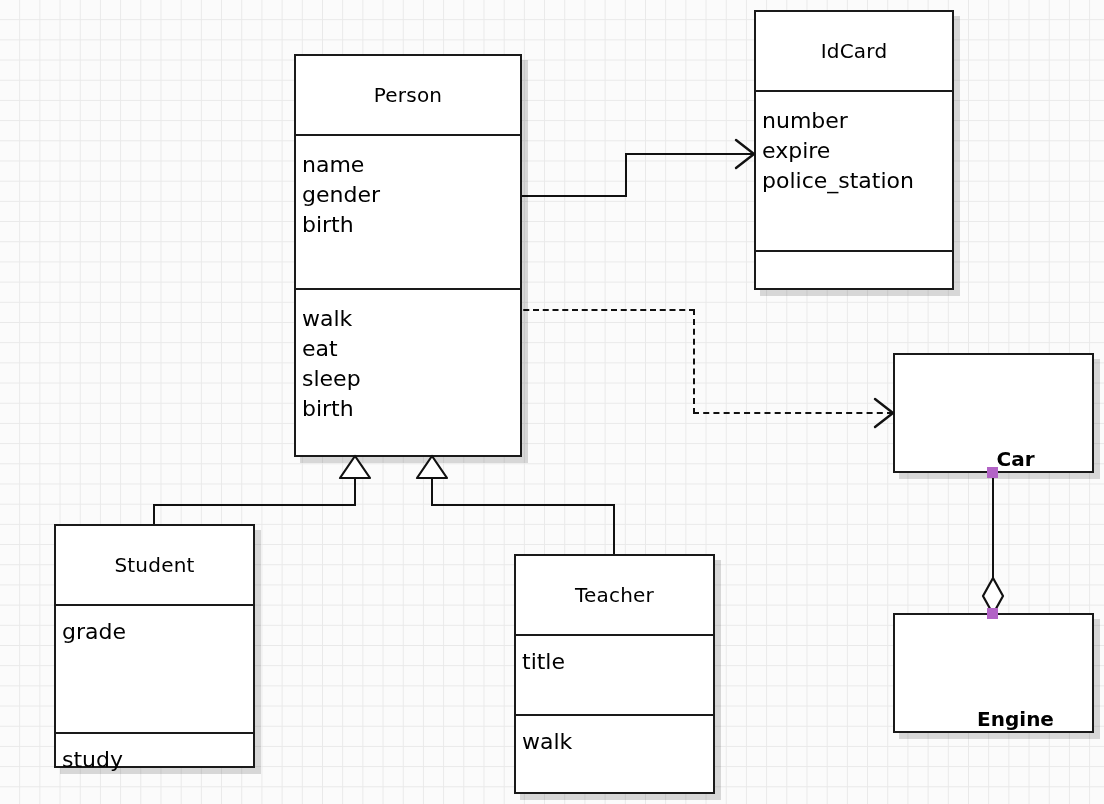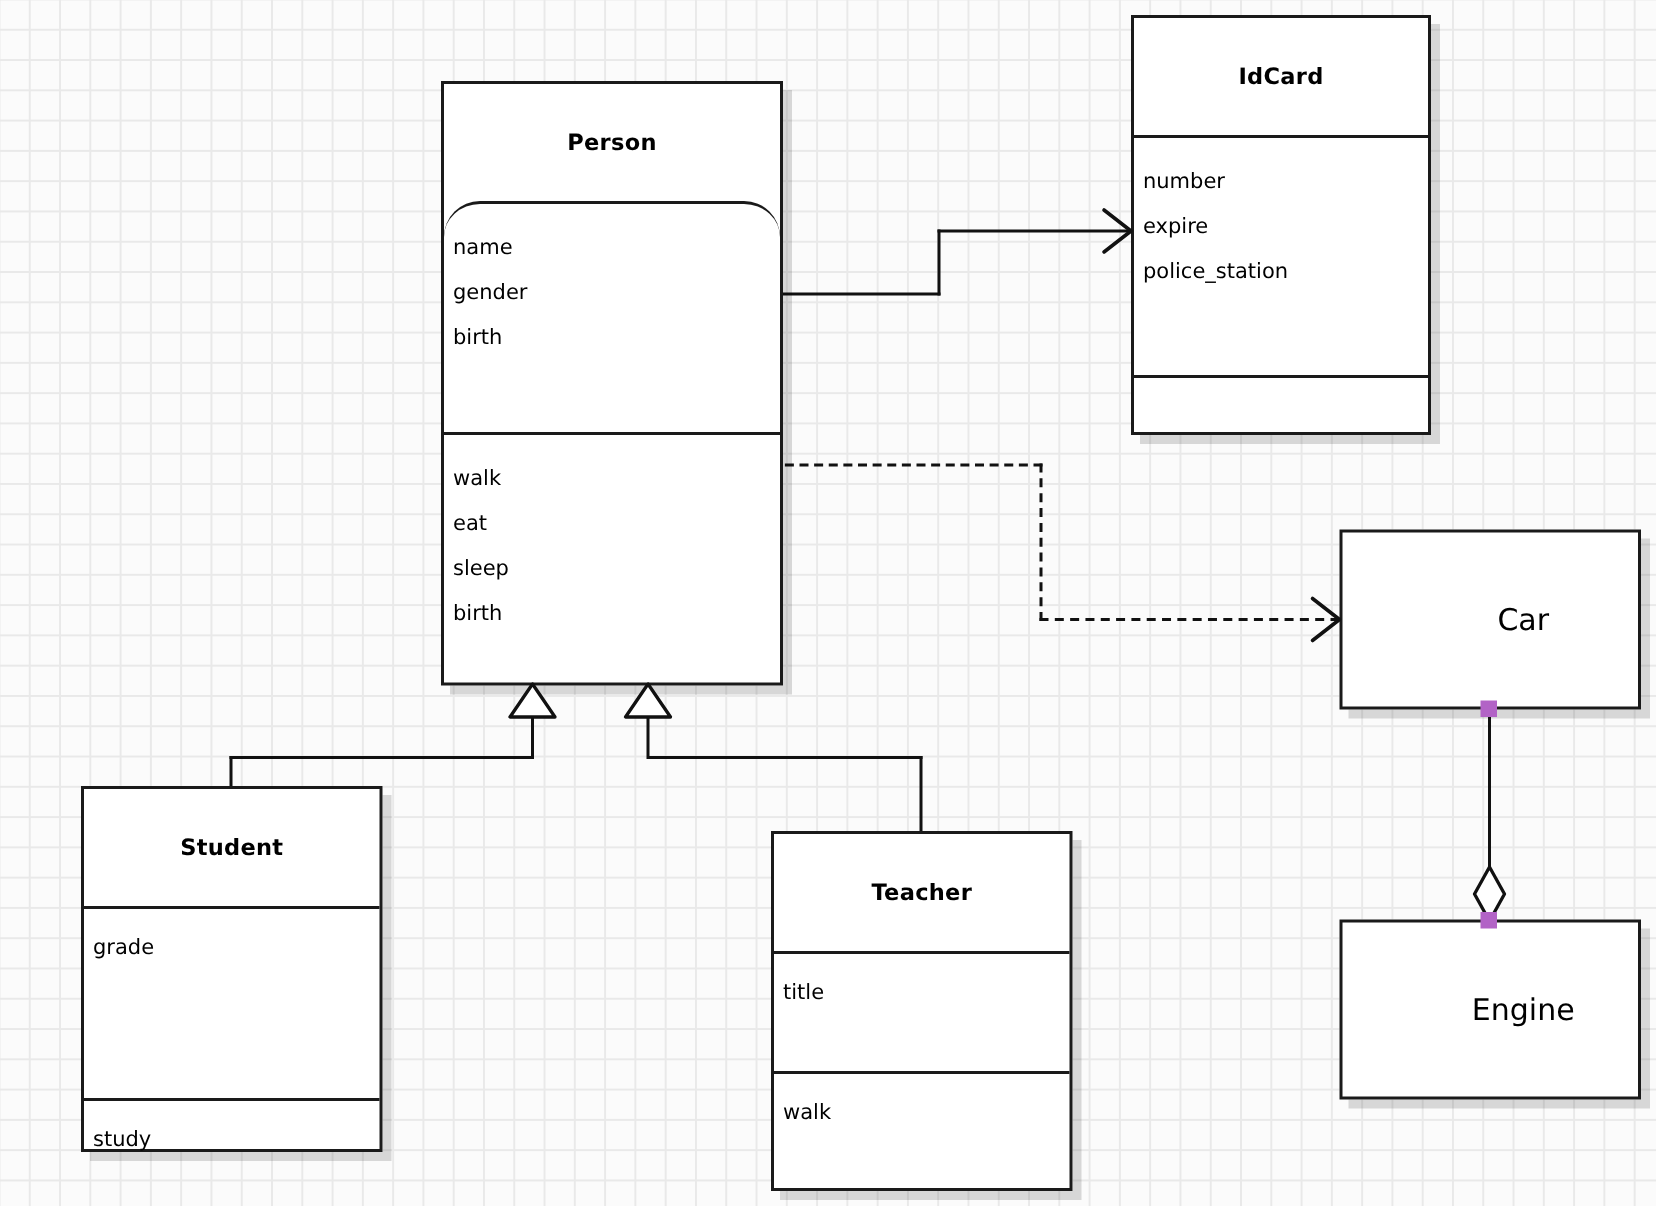--- a/index.html
+++ b/index.html
@@ -35,43 +35,43 @@
     position: relative;
     overflow: hidden;
   }
   .compartment + .compartment {
     border-top: 2px solid #1a1a1a;
   }
   .cmp-title {
     display: flex;
     align-items: center;
     justify-content: center;
-    font-weight: bold;
-    font-size: 15px;
+    font-weight: normal;
+    font-size: 20px;
     color: #000000;
     letter-spacing: 0.2px;
   }
   .cmp-body {
     padding: 14px 0 0 6px;
-    font-size: 14px;
+    font-size: 22px;
     line-height: 30px;
     color: #000000;
   }
   .cmp-body.tight {
     padding-top: 11px;
   }
   .cmp-body .row {
     white-space: nowrap;
   }
   .cmp-empty { }
   .plain-center {
     display: flex;
-    align-items: center;
+    align-items: flex-end;
     justify-content: center;
-    font-weight: normal;
+    font-weight: bold;
     font-size: 20px;
     padding-left: 44px;
   }
 
   
   .seg {
     position: absolute;
     background: #111111;
     z-index: 2;
   }
@@ -126,21 +126,21 @@
   <div class="seg seg-v" style="left: 613px; top: 504px; height: 52px; background: rgb(17, 17, 17);"></div>
   <div class="seg seg-h" style="left: 432px; top: 504px; width: 183px; background: rgb(17, 17, 17);"></div>
   <div class="seg seg-v" style="left: 431px; top: 472px; height: 34px; background: rgb(17, 17, 17);"></div>
 
   <div class="seg seg-v" style="left: 992px; top: 472px; height: 113px; background: rgb(17, 17, 17);"></div>
 
   <div class="uml-class" style="left:294px; top:54px; width:228px; height:403px;">
     <div class="compartment cmp-title" style="height:78px;">
       <span>Person</span>
     </div>
-    <div class="compartment cmp-body" style="height:154px;border-radius:24px;">
+    <div class="compartment cmp-body" style="height:154px;">
       <div class="row">name</div>
       <div class="row">gender</div>
       <div class="row">birth</div>
     </div>
     <div class="compartment cmp-body" style="height:167px;">
       <div class="row">walk</div>
       <div class="row">eat</div>
       <div class="row">sleep</div>
       <div class="row">birth</div>
     </div>

